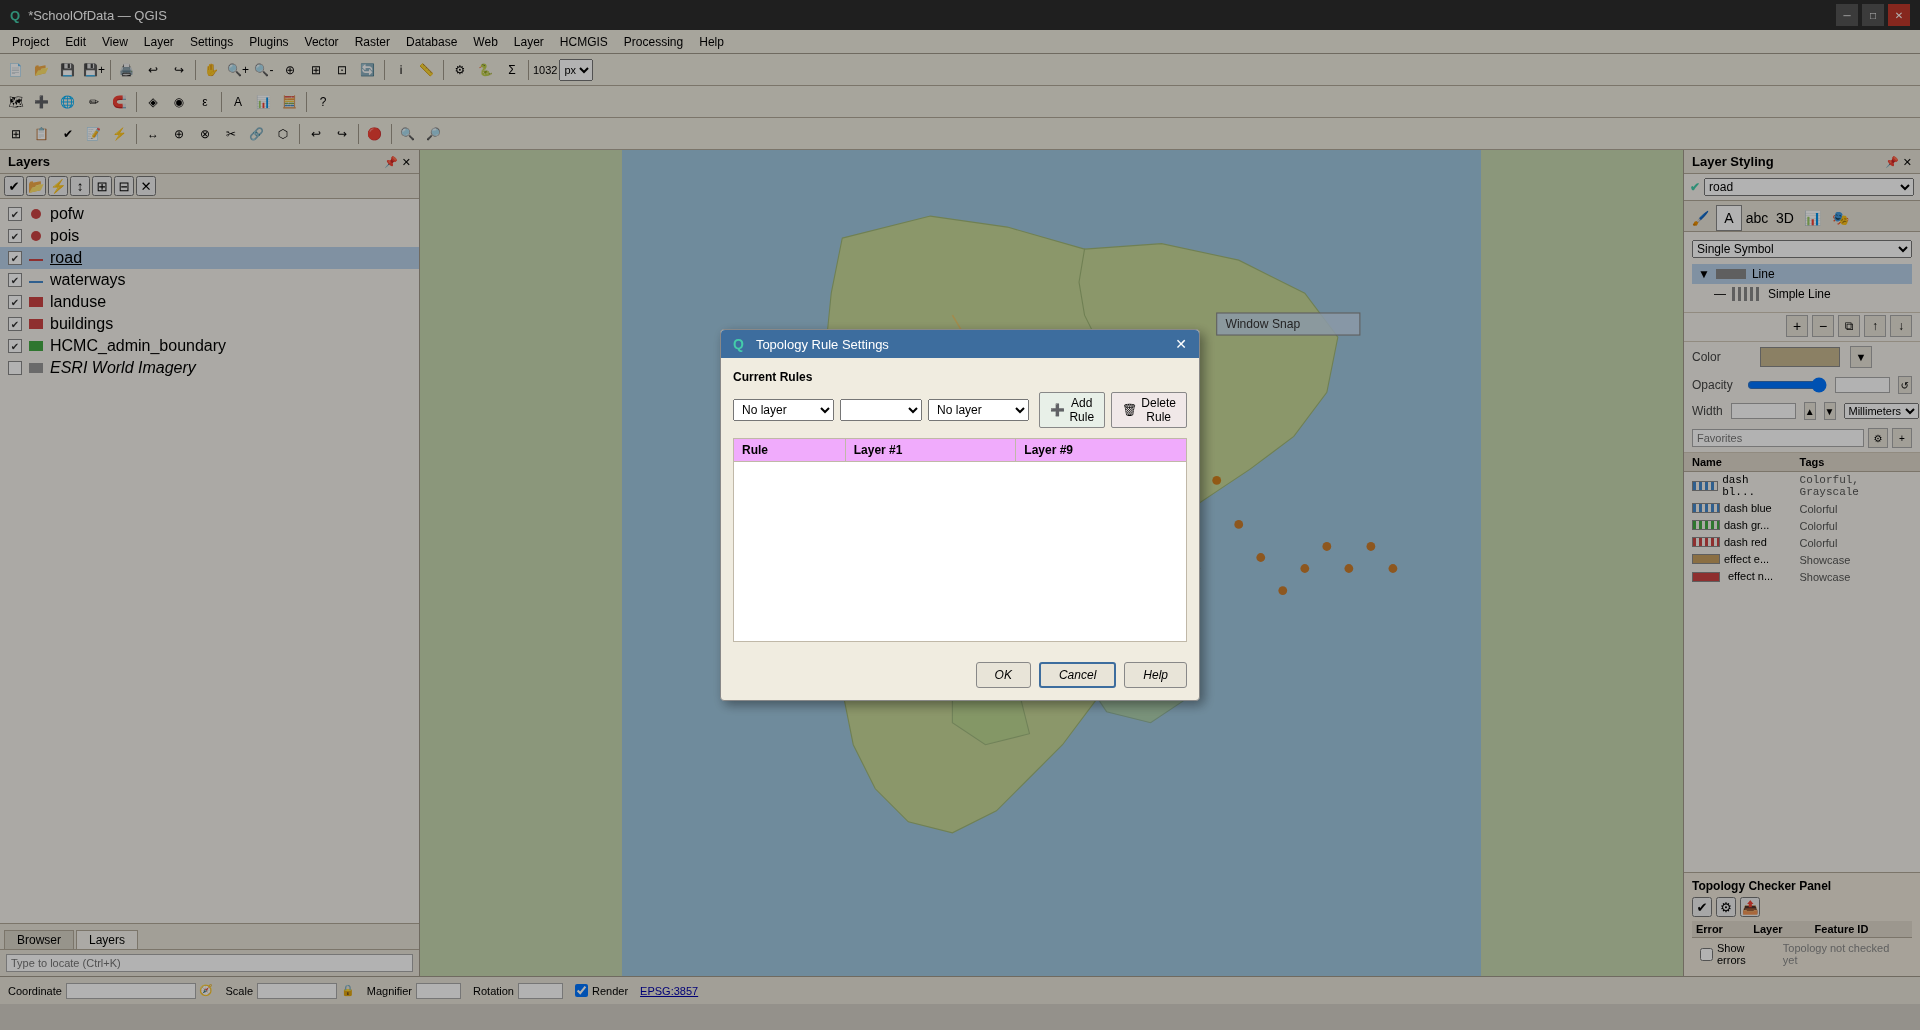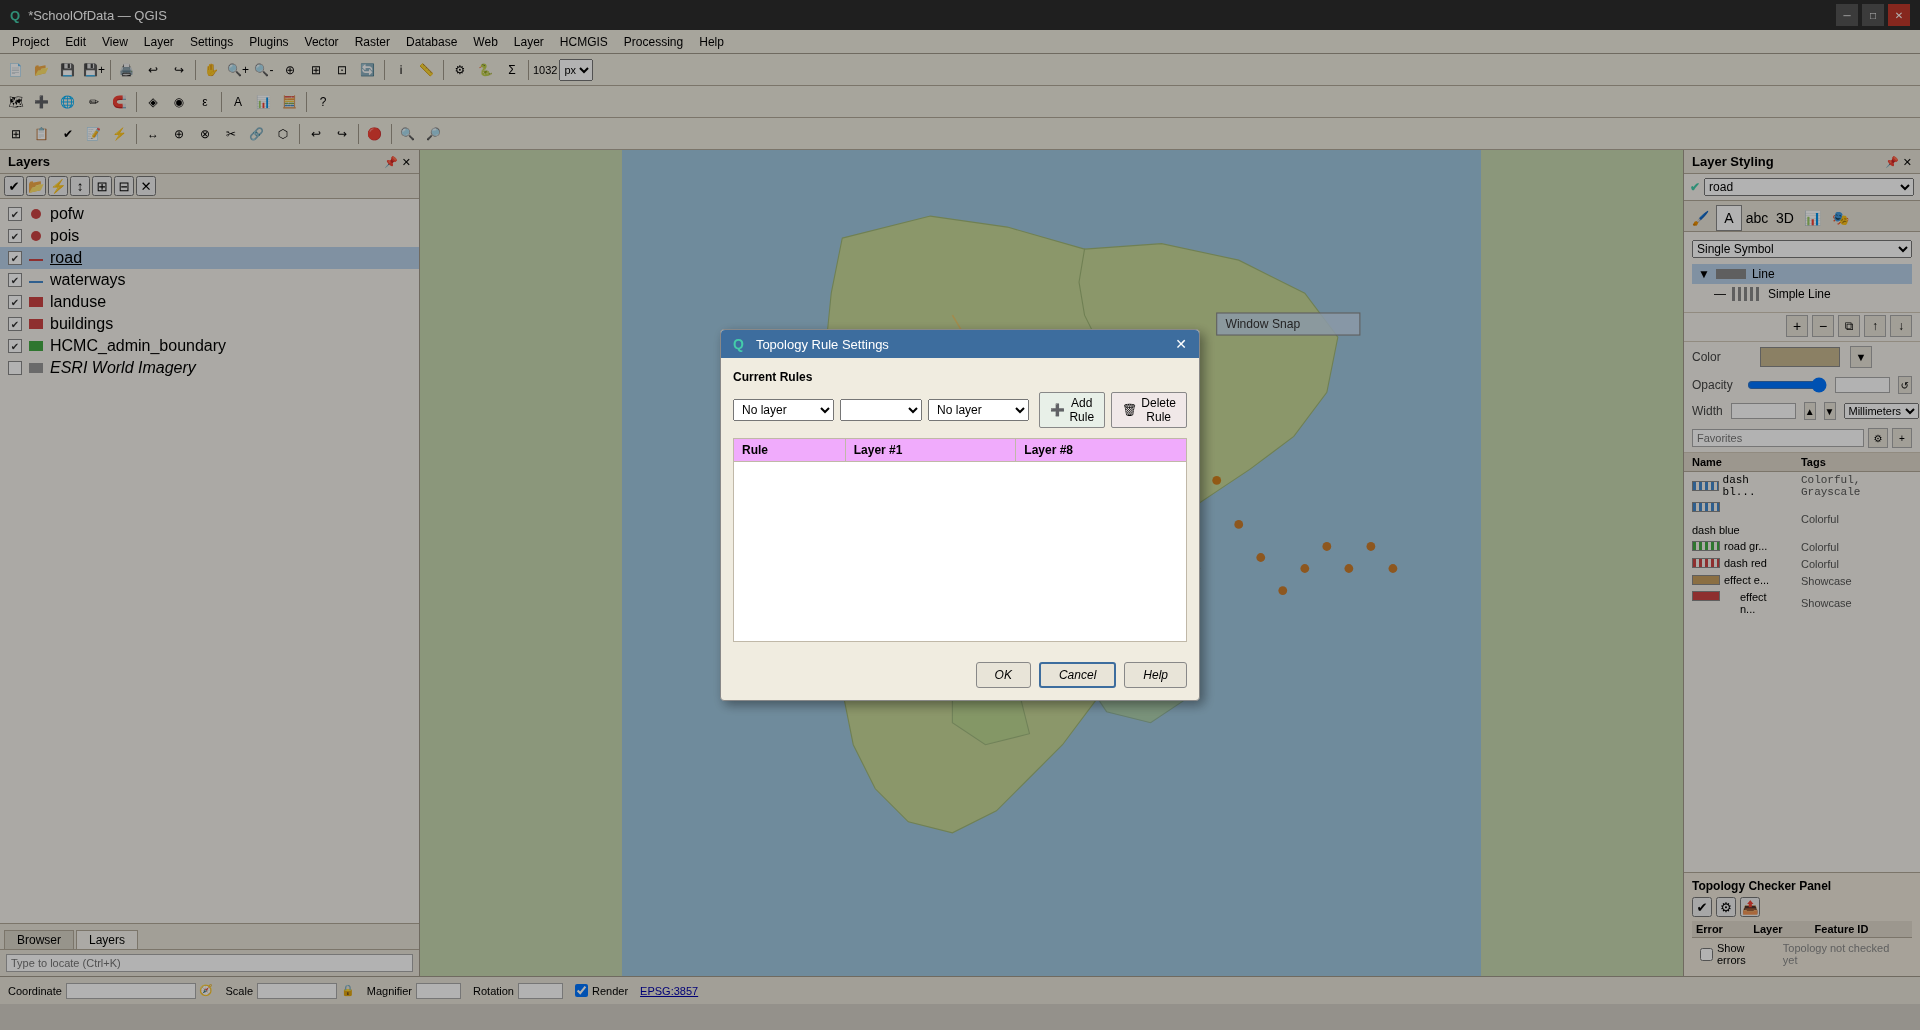--- a/index.html
+++ b/index.html
@@ -572,49 +572,49 @@
         </thead>
         <tbody id="symbols-tbody">
         <tr style="cursor: pointer; font-family: Liberation Mono, monospace;">
               <td style="padding: 2px 8px;"><div style="display: inline-flex; align-items: center; gap: 4px;">
                   <span style="display: inline-block; width: 28px; height: 10px; border: 1px solid rgb(136, 136, 136); background: linear-gradient(to right, rgb(68, 136, 204) 50%, transparent 50%) 0% 0% / 6px 2px;"></span>
                   <span>dash  bl...</span>
                 </div></td>
               <td style="padding: 2px 8px; font-size: 11px; color: rgb(85, 85, 85);">Colorful, Grayscale</td>
             </tr>
             <tr style="cursor: pointer;">
-              <td style="padding: 2px 8px;"><div style="display: inline-flex; align-items: flex-start; gap: 12px; flex-direction: column;">
+              <td style="padding: 2px 8px;"><div style="display: inline-flex; align-items: center; gap: 4px;">
                   <span style="display: inline-block; width: 28px; height: 10px; border: 1px solid rgb(136, 136, 136); background: linear-gradient(to right, rgb(68, 136, 204) 50%, transparent 50%) 0% 0% / 6px 2px;"></span>
                   <span>dash blue</span>
                 </div></td>
               <td style="padding: 2px 8px; font-size: 11px; color: rgb(85, 85, 85);">Colorful</td>
             </tr>
             <tr style="cursor: pointer;">
               <td style="padding: 2px 8px;"><div style="display: inline-flex; align-items: center; gap: 4px;">
                   <span style="display: inline-block; width: 28px; height: 10px; border: 1px solid rgb(136, 136, 136); background: linear-gradient(to right, rgb(68, 170, 68) 50%, transparent 50%) 0% 0% / 6px 2px;"></span>
-                  <span>road gr...</span>
+                  <span>dash gr...</span>
                 </div></td>
               <td style="padding: 2px 8px; font-size: 11px; color: rgb(85, 85, 85);">Colorful</td>
             </tr>
             <tr style="cursor: pointer;">
               <td style="padding: 2px 8px;"><div style="display: inline-flex; align-items: center; gap: 4px;">
                   <span style="display: inline-block; width: 28px; height: 10px; border: 1px solid rgb(136, 136, 136); background: linear-gradient(to right, rgb(204, 68, 68) 50%, transparent 50%) 0% 0% / 6px 2px;"></span>
                   <span>dash red</span>
                 </div></td>
               <td style="padding: 2px 8px; font-size: 11px; color: rgb(85, 85, 85);">Colorful</td>
             </tr>
             <tr style="cursor: pointer;">
               <td style="padding: 2px 8px;"><div style="display: inline-flex; align-items: center; gap: 4px;">
                   <span style="display: inline-block; width: 28px; height: 10px; border: 1px solid rgb(136, 136, 136); background: rgb(200, 160, 96);"></span>
                   <span>effect e...</span>
                 </div></td>
               <td style="padding: 2px 8px; font-size: 11px; color: rgb(85, 85, 85);">Showcase</td>
             </tr>
             <tr style="cursor: pointer;">
-              <td style="padding: 2px 8px;"><div style="display: inline-flex; align-items: flex-start; gap: 20px;">
+              <td style="padding: 2px 8px;"><div style="display: inline-flex; align-items: flex-end; gap: 8px;">
                   <span style="display: inline-block; width: 28px; height: 10px; border: 1px solid rgb(136, 136, 136); background: rgb(204, 68, 68);"></span>
                   <span>effect n...</span>
                 </div></td>
               <td style="padding: 2px 8px; font-size: 11px; color: rgb(85, 85, 85);">Showcase</td>
             </tr>
           </tbody>
       </table>
     </div>
 
     <div id="topology-checker">
@@ -702,21 +702,21 @@
             <span>🗑</span>
             <span>Delete Rule</span>
           </button>
         </div>
       </div>
       <table class="rules-table">
         <thead>
           <tr>
             <th>Rule</th>
             <th>Layer #1</th>
-            <th>Layer #8</th>
+            <th>Layer #9</th>
           </tr>
         </thead>
         <tbody>
           <tr>
             <td colspan="3" class="rules-body"></td>
           </tr>
         </tbody>
       </table>
     </div>
     <div class="dialog-buttons">

